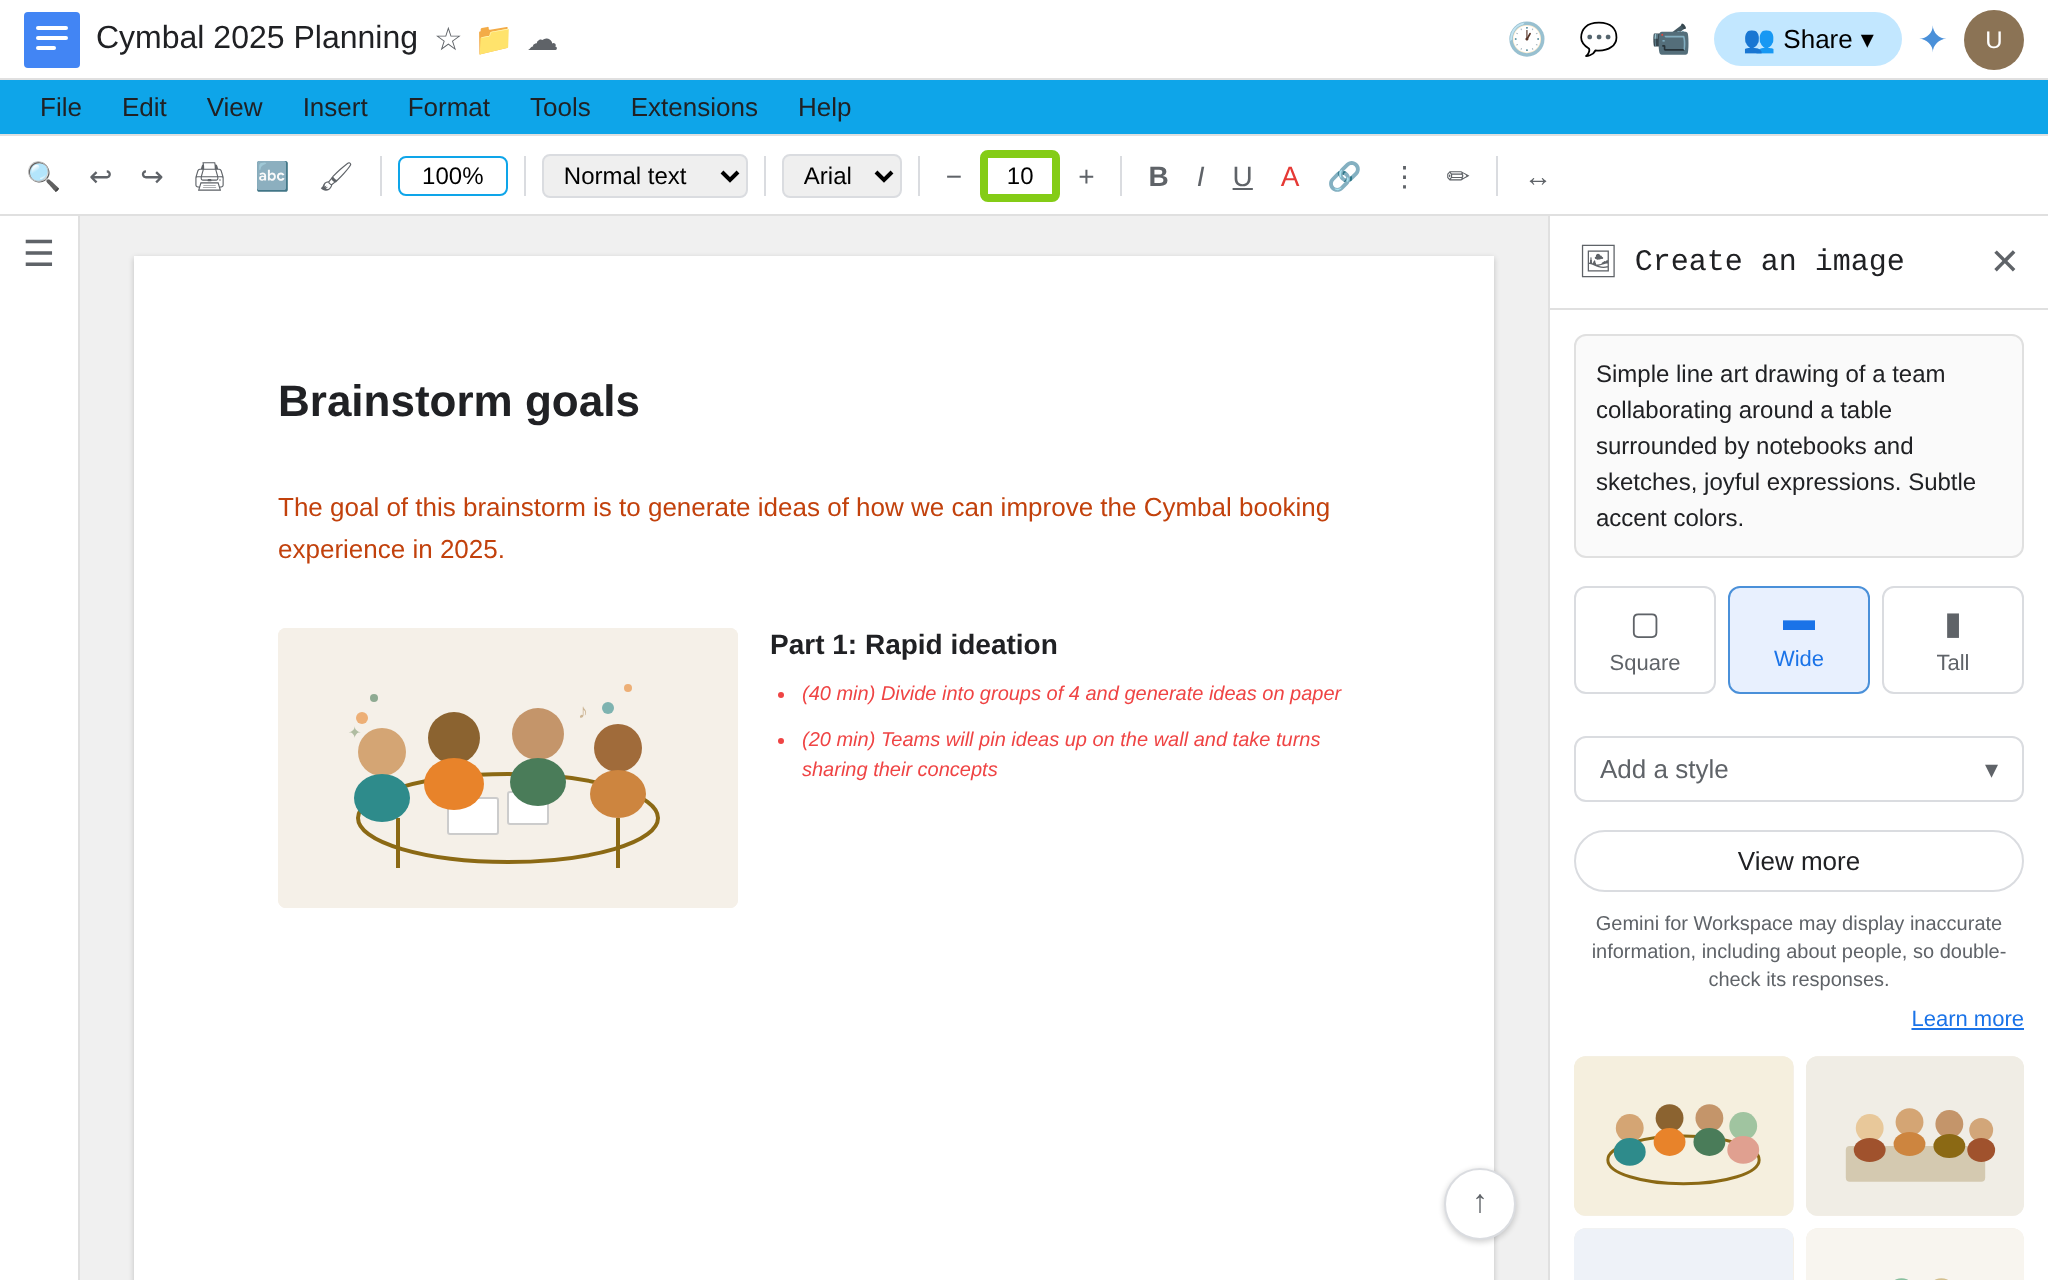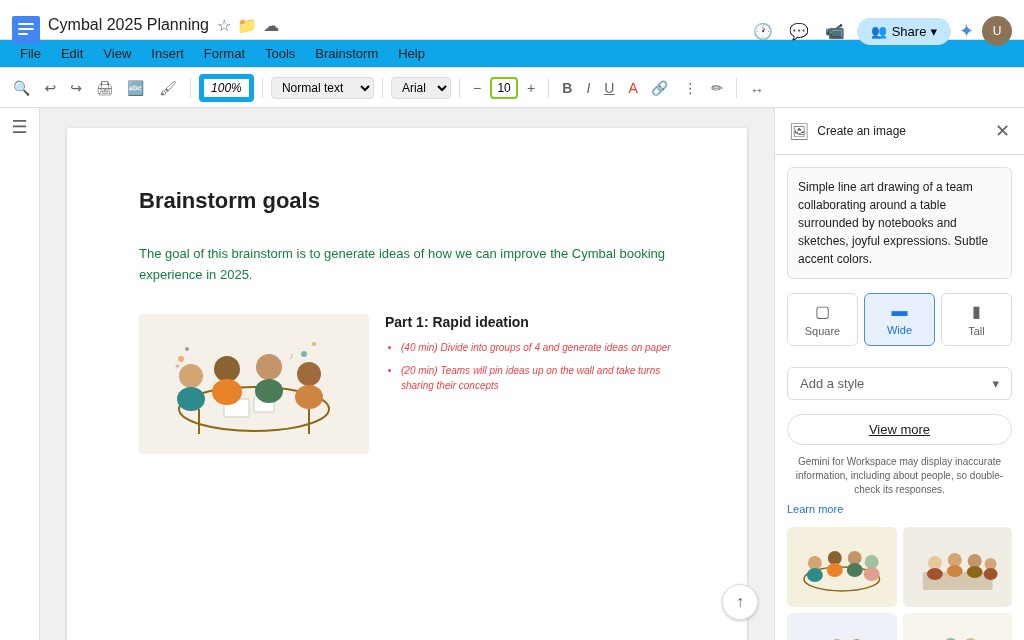--- a/index.html
+++ b/index.html
@@ -1,20 +1,20 @@
 <!DOCTYPE html>
 <html><head>
   <meta charset="utf-8">
   <style>
     * { box-sizing: border-box; margin: 0; padding: 0; }
     body { font-family: Arial, sans-serif; font-size: 13px; background: #f0f0f0; overflow: hidden; width: 1024px; height: 640px; }
 
     
     .title-bar {
-      display: flex; align-items: flex-start; padding: 16px 12px; background: white; height: 40px;
+      display: flex; align-items: center; padding: 0 12px; background: white; height: 40px;
       border-bottom: 1px solid #e0e0e0;
     }
     .title-bar .doc-icon { width: 28px; height: 28px; margin-right: 8px; flex-shrink: 0; }
     .title-bar .doc-title { font-size: 16px; color: #202124; font-weight: 400; margin-right: 8px; }
     .title-bar .title-icons { display: flex; gap: 6px; align-items: center; margin-right: auto; }
     .title-bar .title-icons span { font-size: 16px; color: #5f6368; cursor: pointer; }
     .title-bar .toolbar-right { display: flex; align-items: center; gap: 8px; }
     .share-btn { background: #c2e7ff; border: none; border-radius: 20px; padding: 6px 14px; font-size: 13px; cursor: pointer; display: flex; align-items: center; gap: 4px; }
     .avatar { width: 30px; height: 30px; border-radius: 50%; background: #8B7355; display: flex; align-items: center; justify-content: center; color: white; font-size: 12px; }
     .gemini-icon { color: #4A90D9; font-size: 18px; }
@@ -27,72 +27,72 @@
     }
     .menu-bar span { font-size: 13px; color: #202124; cursor: pointer; padding: 2px 8px; border-radius: 4px; }
 
     
     .format-bar {
       display: flex; align-items: center; padding: 0 8px; background: white; height: 40px;
       border-bottom: 1px solid #e0e0e0; gap: 4px;
     }
     .format-bar .fb-icon { font-size: 14px; color: #5f6368; cursor: pointer; padding: 4px 5px; border-radius: 3px; }
     .format-bar .divider { width: 1px; height: 20px; background: #dadce0; margin: 0 4px; }
-    .format-bar .zoom-select { border: 5px solid #0ea5e9; border-radius: 4px; padding: 2px 4px; font-size: 12px; width: 55px; text-align: center; font-style: italic; }
+    .format-bar .zoom-select { border: 1px solid #0ea5e9; border-radius: 4px; padding: 2px 4px; font-size: 12px; width: 55px; text-align: center; }
     .format-bar .style-select { border: 1px solid #dadce0; border-radius: 4px; padding: 2px 6px; font-size: 12px; width: 103px; }
     .format-bar .font-select { border: 1px solid #dadce0; border-radius: 4px; padding: 2px 6px; font-size: 12px; width: 60px; }
-    .format-bar .font-size { border: 2px solid #84cc16; border-radius: 4px; padding: 2px 4px; font-size: 12px; width: 28px; text-align: center; }
+    .format-bar .font-size { border: 4px solid #84cc16; border-radius: 4px; padding: 2px 4px; font-size: 12px; width: 40px; text-align: center; }
     .fb-bold { font-weight: bold; }
     .fb-italic { font-style: italic; }
     .fb-underline { text-decoration: underline; }
 
     
     .main-layout { display: flex; height: calc(640px - 108px); }
 
     
     .left-sidebar { width: 40px; background: white; display: flex; flex-direction: column; align-items: center; padding-top: 8px; border-right: 1px solid #e0e0e0; }
 
     
     .doc-area { flex: 1; background: #f0f0f0; overflow-y: auto; padding: 20px; display: flex; justify-content: center; }
     .doc-page { background: white; width: 680px; min-height: 800px; padding: 60px 72px; box-shadow: 0 1px 3px rgba(0,0,0,0.2); }
     .doc-page h1 { font-size: 22px; font-weight: 600; color: #202124; margin-bottom: 30px; font-family: Arial, sans-serif; }
-    .doc-page p { font-size: 13px; color: #15803d; line-height: 1.6; margin-bottom: 28px; }
+    .doc-page p { font-size: 13px; color: #c2410c; line-height: 1.6; margin-bottom: 28px; }
 
     .content-row { display: flex; gap: 16px; margin-top: 10px; }
     .image-placeholder { width: 230px; height: 140px; background: #f5f0e8; border-radius: 4px; flex-shrink: 0; display: flex; align-items: center; justify-content: center; overflow: hidden; }
     .image-placeholder svg { width: 100%; height: 100%; }
 
     .content-text { flex: 1; }
     .content-text h2 { font-size: 14px; font-weight: 600; margin-bottom: 10px; color: #202124; }
     .content-text ul { padding-left: 16px; }
     .content-text ul li { font-size: 10px; color: #ef4444; margin-bottom: 8px; line-height: 1.5; font-style: italic; }
 
     
     .right-panel { width: 250px; background: white; border-left: 1px solid #e0e0e0; display: flex; flex-direction: column; }
     .panel-header { display: flex; align-items: center; justify-content: space-between; padding: 12px 14px; border-bottom: 1px solid #e0e0e0; }
     .panel-header-left { display: flex; align-items: center; gap: 8px; }
-    .panel-header h3 { font-size: 12px; font-weight: 500; color: #202124; }
+    .panel-header h3 { font-size: 15px; font-weight: 500; color: #202124; font-family: Liberation Mono, monospace; }
     .panel-close { background: none; border: none; cursor: pointer; font-size: 18px; color: #5f6368; }
 
     .panel-body { flex: 1; overflow-y: auto; padding: 12px; }
     .prompt-text { font-size: 12px; color: #202124; line-height: 1.5; margin-bottom: 14px; border: 1px solid #e0e0e0; border-radius: 6px; padding: 10px; background: #fafafa; }
 
     
     .shape-options { display: flex; gap: 6px; margin-bottom: 14px; }
     .shape-btn { flex: 1; border: 1px solid #dadce0; border-radius: 6px; padding: 8px 4px; cursor: pointer; display: flex; flex-direction: column; align-items: center; gap: 4px; background: white; font-size: 11px; color: #5f6368; }
     .shape-btn.active { border-color: #4A90D9; background: #e8f0fe; color: #1a73e8; }
 
     
     .style-dropdown { display: flex; align-items: center; justify-content: space-between; border: 1px solid #dadce0; border-radius: 6px; padding: 8px 12px; margin-bottom: 14px; cursor: pointer; font-size: 13px; color: #5f6368; margin-top: 21px; }
 
     
-    .view-more-btn { display: block; width: 100%; border: 1px solid #dadce0; border-radius: 20px; padding: 7px; background: white; cursor: pointer; font-size: 13px; color: #202124; text-align: center; margin-bottom: 10px; text-decoration: underline; }
+    .view-more-btn { display: block; width: 100%; border: 1px solid #dadce0; border-radius: 20px; padding: 7px; background: white; cursor: pointer; font-size: 13px; color: #202124; text-align: center; margin-bottom: 10px; }
 
     .disclaimer { font-size: 10px; color: #5f6368; text-align: center; line-height: 1.4; margin-bottom: 6px; }
-    .learn-more { font-size: 11px; color: #1a73e8; text-align: left; display: block; cursor: pointer; margin-bottom: 12px; }
+    .learn-more { font-size: 11px; color: #1a73e8; text-align: right; display: block; cursor: pointer; margin-bottom: 12px; text-decoration: underline; }
 
     
     .thumb-grid { display: grid; grid-template-columns: 1fr 1fr; gap: 6px; }
     .thumb-item { border-radius: 6px; overflow: hidden; height: 80px; background: #f5f0e8; }
     .thumb-item svg { width: 100%; height: 100%; }
 
     
     .scroll-top { position: absolute; bottom: 20px; right: 266px; width: 36px; height: 36px; border-radius: 50%; background: white; border: 1px solid #dadce0; display: flex; align-items: center; justify-content: center; cursor: pointer; box-shadow: 0 1px 3px rgba(0,0,0,0.2); font-size: 16px; color: #5f6368; }
   </style>
 </head>
@@ -127,21 +127,21 @@
   </div>
 </div>
 
 <div class="menu-bar">
   <span>File</span>
   <span>Edit</span>
   <span>View</span>
   <span>Insert</span>
   <span>Format</span>
   <span>Tools</span>
-  <span>Brainstorm</span>
+  <span>Extensions</span>
   <span>Help</span>
 </div>
 
 <div class="format-bar">
   <span class="fb-icon">🔍</span>
   <span class="fb-icon">↩</span>
   <span class="fb-icon">↪</span>
   <span class="fb-icon">🖨</span>
   <span class="fb-icon">🔤</span>
   <span class="fb-icon">🖌</span>

